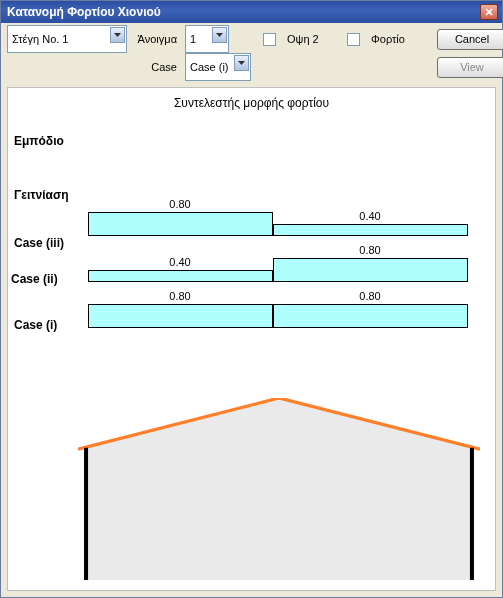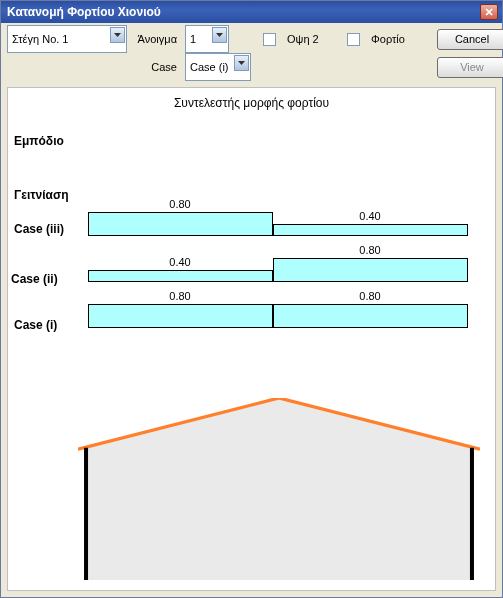--- a/index.html
+++ b/index.html
@@ -198,21 +198,21 @@
     </div>
 
   </div>
 
   <div class="canvas">
 
     <div class="chart-title">Συντελεστής μορφής φορτίου</div>
 
     <div class="row-label" style="left:6px; top:46px;">Εμπόδιο</div>
     <div class="row-label" style="left:6px; top:92px;margin-top:8px;">Γειτνίαση</div>
-    <div class="row-label" style="left:6px; top:134px;">Case (iii)</div>
+    <div class="row-label" style="left:6px; top:148px;">Case (iii)</div>
     <div class="row-label" style="left:3px; top:184px;">Case (ii)</div>
     <div class="row-label" style="left:6px; top:230px;">Case (i)</div>
 
     <div class="bar" style="left:80px; width:185px; top:124px; height:24px;"></div>
     <div class="bar" style="left:265px; width:195px; top:136px; height:12px;"></div>
     <div class="bar-val" style="left:172px; top:110px;">0.80</div>
     <div class="bar-val" style="left:362px; top:122px;">0.40</div>
 
     <div class="bar" style="left:80px; width:185px; top:182px; height:12px;"></div>
     <div class="bar" style="left:265px; width:195px; top:170px; height:24px;"></div>

